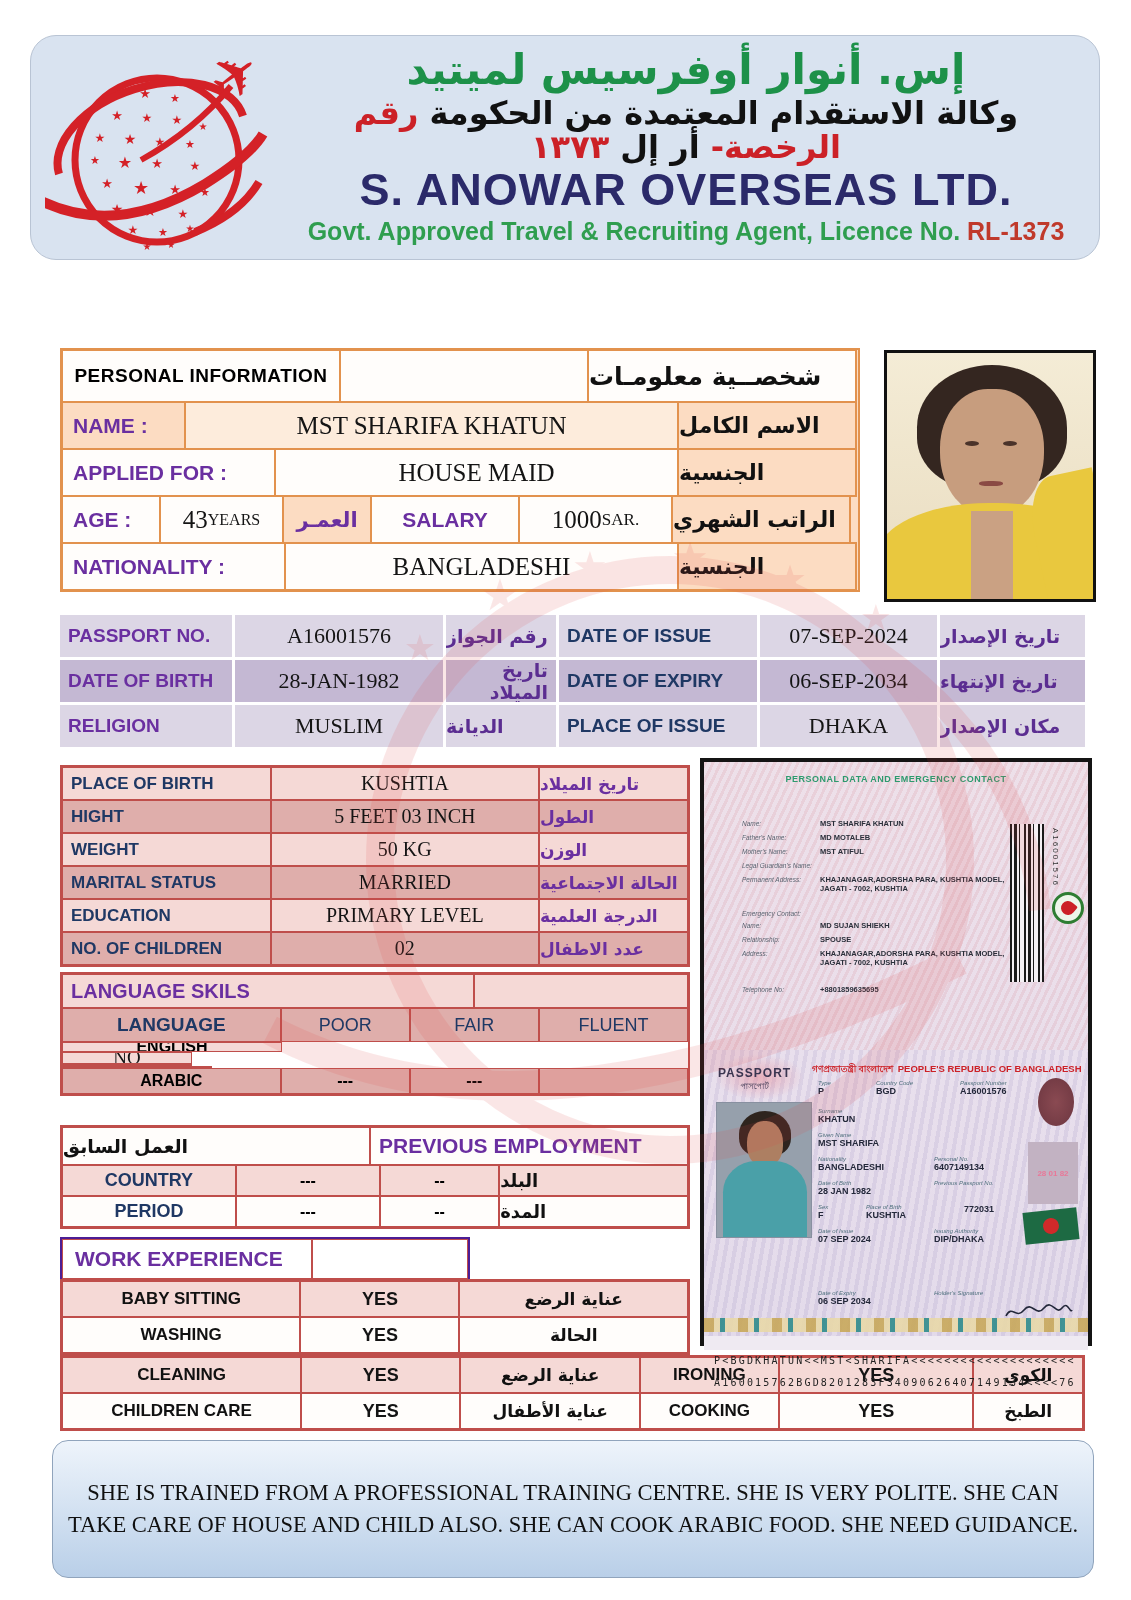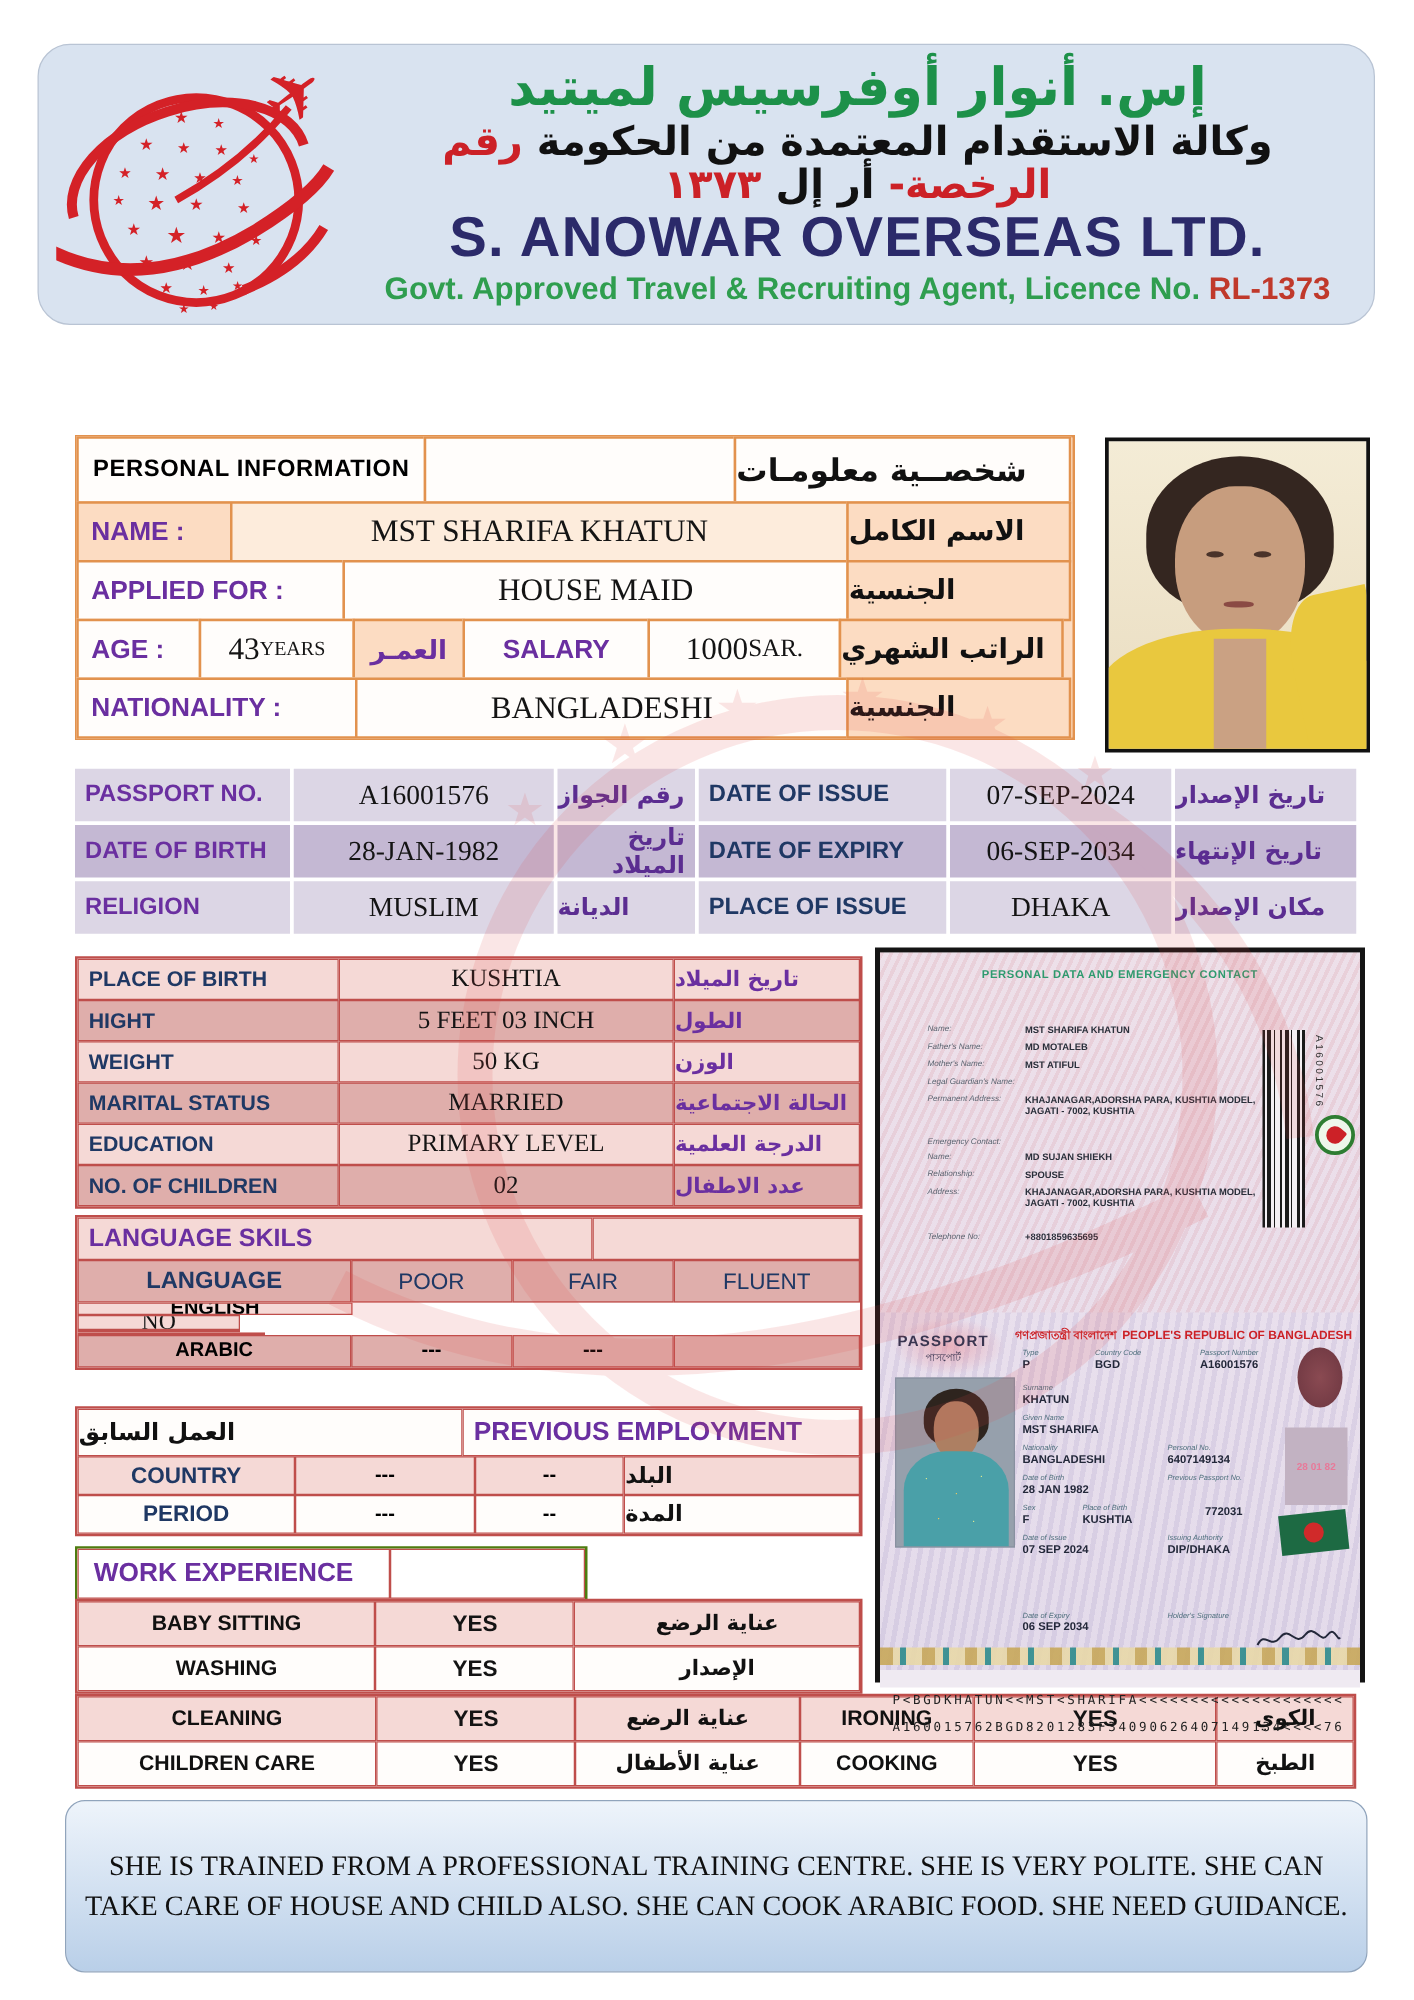--- a/index.html
+++ b/index.html
@@ -59,21 +59,21 @@
 
   
   .lg { position:absolute; left:60px; top:972px; width:630px; border:2px solid #bf4e4b; }
   .lg .c { border:1px solid #bf4e4b; }
 
   
   .pe { position:absolute; left:60px; top:1125px; width:630px; border:2px solid #bf4e4b; }
   .pe .c { border:1px solid #bf4e4b; }
 
   
-  .we-h { position:absolute; left:60px; top:1237px; width:410px; border:2px solid #4d7c0f; background:#fff; display:flex; }
+  .we-h { position:absolute; left:60px; top:1237px; width:410px; border:2px solid #4c1d95; background:#fff; display:flex; }
   .we-h .c { height:40px; border:1px solid #bf4e4b; background:#fff; }
   .we { position:absolute; left:60px; border:2px solid #bf4e4b; }
   .we .c { height:36px; border:1px solid #bf4e4b; }
   .wlab { font-weight:bold; font-size:17px; color:#111; }
   .wyes { font-weight:bold; font-size:18px; color:#141414; }
   .war  { font-size:17px; color:#111; justify-content:center; }
 
   
   .note { position:absolute; left:52px; top:1440px; width:1042px; height:138px; border:1px solid #90a4bc;
     border-radius:16px; background:linear-gradient(#eef4fb,#b9cfe8); z-index:5;
@@ -219,21 +219,21 @@
     <div class="row" style="height:47px;">
       <div class="c white lab" style="width:100px;">AGE :</div>
       <div class="c white serif" style="width:125px;font-size:25px;">
           <span>43</span>
           <span style="font-size:16px;">YEARS</span>
         </div>
       <div class="c peach arab" style="width:90px;font-size:21px;color:#6a2fa0;">العمـر</div>
       <div class="c white lab" style="width:150px;justify-content:center;padding-left:0;">SALARY</div>
       <div class="c white serif" style="width:155px;font-size:25px;">
           <span>1000</span>
-          <span style="font-size:20px;">SAR.</span>
+          <span style="font-size:17px;">SAR.</span>
         </div>
       <div class="c peach arab ar" style="width:180px;">الراتب الشهري</div>
     </div>
     <div class="row" style="height:47px;">
       <div class="c white lab" style="width:225px;">NATIONALITY :</div>
       <div class="c white val serif" style="width:395px;">BANGLADESHI</div>
       <div class="c peach arab ar" style="width:180px;">الجنسية</div>
     </div>
   </div>
 
@@ -376,21 +376,21 @@
   </div>
   <div class="we" style="top:1279px;width:630px;">
     <div class="row">
       <div class="c pink1 wlab" style="width:240px;">BABY SITTING</div>
       <div class="c pink1 wyes navy" style="width:160px;">YES</div>
       <div class="c pink1 arab war" style="width:230px;">عناية الرضع</div>
     </div>
     <div class="row">
       <div class="c white wlab" style="width:240px;">WASHING</div>
       <div class="c white wyes" style="width:160px;">YES</div>
-      <div class="c white arab war" style="width:230px;">الإصدار</div>
+      <div class="c white arab war" style="width:230px;">الحالة</div>
     </div>
   </div>
   <div class="we" style="top:1355px;width:1025px;">
     <div class="row">
       <div class="c pink1 wlab" style="width:240px;">CLEANING</div>
       <div class="c pink1 wyes" style="width:160px;">YES</div>
       <div class="c pink1 arab war" style="width:180px;">عناية الرضع</div>
       <div class="c pink1 wlab" style="width:140px;">IRONING</div>
       <div class="c pink1 wyes" style="width:195px;">YES</div>
       <div class="c pink1 arab war" style="width:110px;">الكوي</div>

